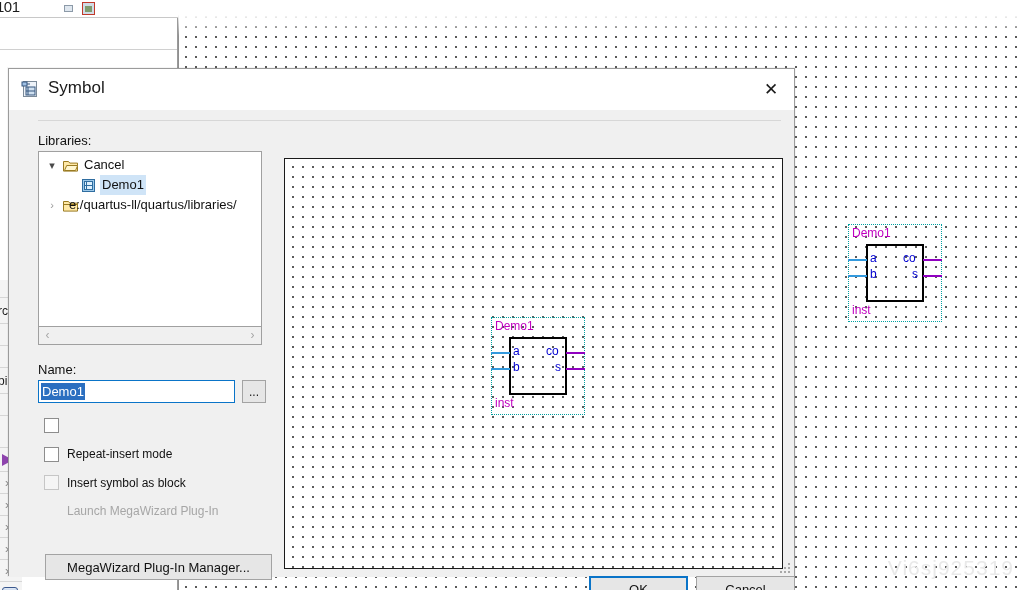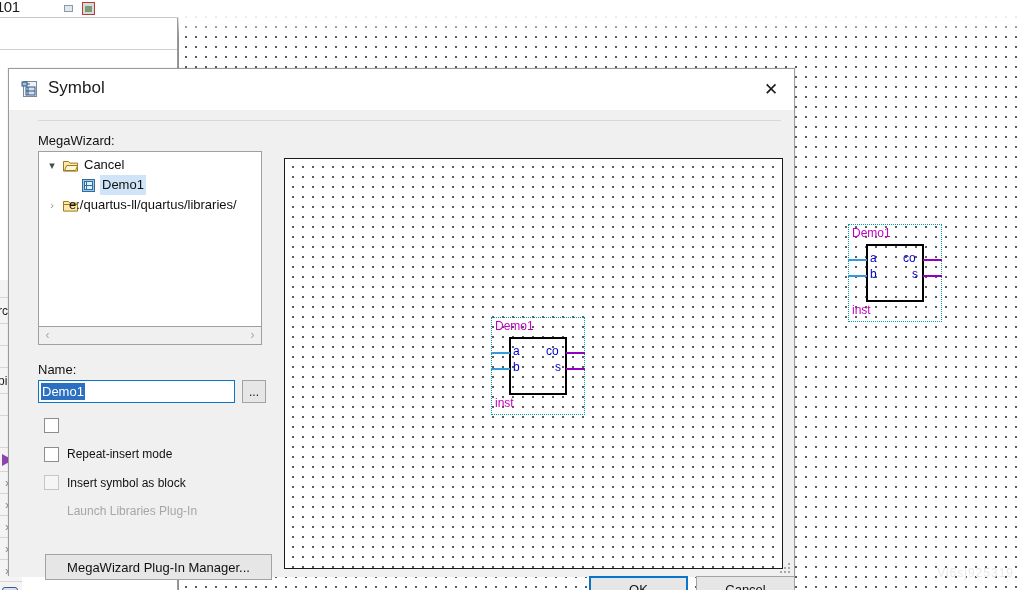--- a/index.html
+++ b/index.html
@@ -169,21 +169,21 @@
   .canvas-fade {
     position: absolute;
     left: 178px; top: 0;
     width: 842px; height: 36px;
     background: linear-gradient(#ffffff 40%, rgba(255,255,255,0));
     pointer-events: none;
   }
   .watermark {
     position: absolute;
     right: 6px; bottom: 10px;
-    font-size: 12px;
+    font-size: 21px;
     color: #e9e9e9;
     letter-spacing: 1px;
     font-family: "Liberation Sans", sans-serif;
     user-select: none;
   }
 
   
   .symbol {
     position: absolute;
   }
@@ -583,21 +583,21 @@
         <rect x="2" y="3" width="5" height="4" fill="#9fc0e4" stroke="#36577f"></rect>
         <path d="M7 5 h3" stroke="#36577f"></path>
       </svg>
       <div class="dlg-title">Symbol</div>
       <button class="dlg-close">✕</button>
     </div>
 
     <div class="dlg-body">
       <div class="dlg-sep"></div>
 
-      <div class="lbl-libraries">MegaWizard:</div>
+      <div class="lbl-libraries">Libraries:</div>
 
       <div class="tree-box">
 
         <div class="tree-row" style="margin-top:3px;">
           <span class="tree-chev" style="left:6px;">▾</span>
           <svg class="tree-icon" style="left:24px;" viewBox="0 0 15 13">
             <path d="M0.5 2.5 h5 l1.3 1.6 h7.7 v8 h-14 z" fill="#ffe9a8" stroke="#9a7b22"></path>
             <path d="M1.5 11.5 l2.2 -5 h11 l-2.2 5 z" fill="#fff6d0" stroke="#9a7b22"></path>
           </svg>
           <span class="tree-text" style="left:43px;">Cancel</span>
@@ -636,21 +636,21 @@
       <div class="chk-row" style="top:306px;">
         <span class="chk-box"></span>
         <span class="chk-label">Repeat-insert mode</span>
       </div>
       <div class="chk-row" style="top:335px;">
         <span class="chk-box"></span>
         <span class="chk-label">Insert symbol as block</span>
       </div>
       <div class="chk-row" style="top:363px;">
         <span class="chk-box disabled"></span>
-        <span class="chk-label disabled">Launch Libraries Plug-In</span>
+        <span class="chk-label disabled">Launch MegaWizard Plug-In</span>
       </div>
 
       <button class="mega-btn">MegaWizard Plug-In Manager...</button>
 
       <div class="preview">
         <div class="symbol" style="left:206px; top:158px; width:94px; height:98px;">
           <div class="symbol-dash"></div>
           <div class="symbol-title" style="left:4px; top:2px;">Demo1</div>
           <div class="symbol-box" style="left:18px; top:20px; width:58px; height:58px;"></div>
           <div class="pin-wire-in" style="left:0px; top:35px; width:19px;"></div>

